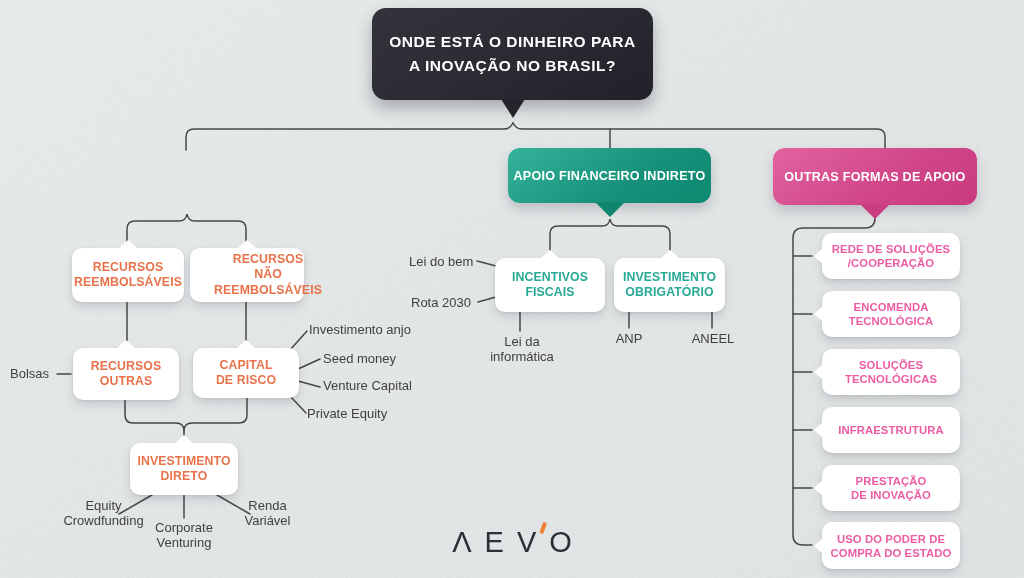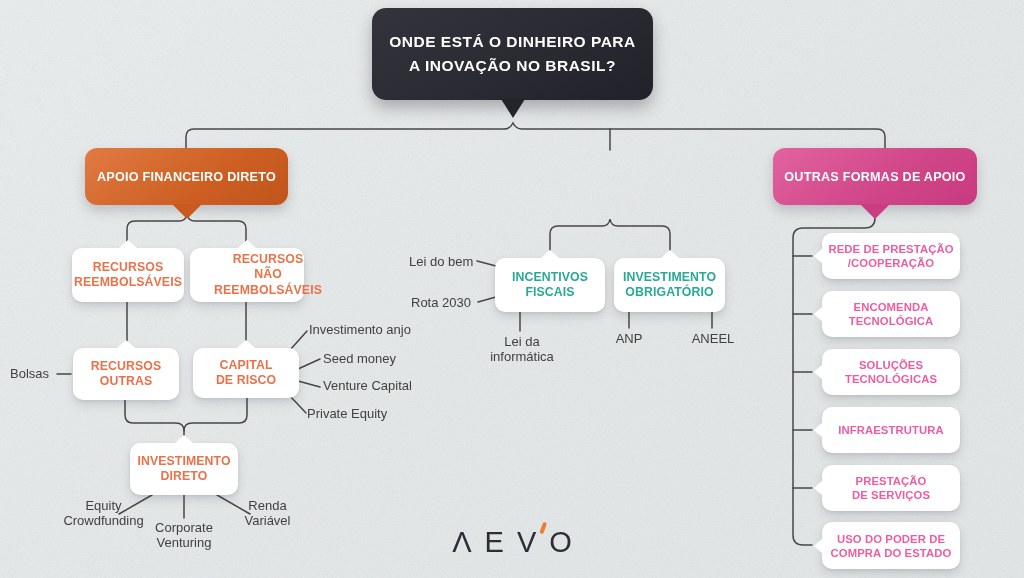--- a/index.html
+++ b/index.html
@@ -139,22 +139,22 @@
       <path d="M793 430 H812"></path>
       <path d="M793 488 H812"></path>
     </g>
   </svg>
 
   <div class="root-box">
     <span>ONDE ESTÁ O DINHEIRO PARA</span>
     <span>A INOVAÇÃO NO BRASIL?</span>
   </div>
 
-  <div class="header hdr-orange" style="left:85px;top:148px;width:203px;height:57px;">
-    <span>APOIO FINANCEIRO DIRETO</span>
+  <div class="header hdr-teal" style="left:508px;top:148px;width:203px;height:55px;">
+    <span>APOIO FINANCEIRO INDIRETO</span>
   </div>
   <div class="header hdr-pink" style="left:773px;top:148px;width:204px;height:57px;">
     <span>OUTRAS FORMAS DE APOIO</span>
   </div>
 
   <div class="bubble tail-up txt-orange" style="left:72px;top:248px;width:112px;height:54px;">
     <span>RECURSOS</span>
     <span>REEMBOLSÁVEIS</span>
   </div>
   <div class="bubble tail-up txt-orange" style="left:190px;top:248px;width:114px;height:54px;padding-left:46px;">
@@ -204,38 +204,38 @@
   <div class="leaf" style="left:409px;top:254px;">Lei do bem</div>
   <div class="leaf" style="left:411px;top:295px;">Rota 2030</div>
   <div class="leaf center" style="left:474px;top:334px;width:96px;">
     <span>Lei da</span><br>
     <span>informática</span>
   </div>
   <div class="leaf center" style="left:606px;top:331px;width:46px;">ANP</div>
   <div class="leaf center" style="left:682px;top:331px;width:62px;">ANEEL</div>
 
   <div class="bubble tail-left txt-pink" style="left:822px;top:233px;width:138px;height:46px;font-size:11.3px;">
-    <span>REDE DE PRESTAÇÃO</span>
+    <span>REDE DE SOLUÇÕES</span>
     <span>/COOPERAÇÃO</span>
   </div>
   <div class="bubble tail-left txt-pink" style="left:822px;top:291px;width:138px;height:46px;font-size:11.3px;">
     <span>ENCOMENDA</span>
     <span>TECNOLÓGICA</span>
   </div>
   <div class="bubble tail-left txt-pink" style="left:822px;top:349px;width:138px;height:46px;font-size:11.3px;">
     <span>SOLUÇÕES</span>
     <span>TECNOLÓGICAS</span>
   </div>
   <div class="bubble tail-left txt-pink" style="left:822px;top:407px;width:138px;height:46px;font-size:11.3px;">
     <span>INFRAESTRUTURA</span>
     <span></span>
   </div>
   <div class="bubble tail-left txt-pink" style="left:822px;top:465px;width:138px;height:46px;font-size:11.3px;">
     <span>PRESTAÇÃO</span>
-    <span>DE SERVIÇOS</span>
+    <span>DE INOVAÇÃO</span>
   </div>
   <div class="bubble tail-left txt-pink" style="left:822px;top:522px;width:138px;height:47px;font-size:11.3px;">
     <span>USO DO PODER DE</span>
     <span>COMPRA DO ESTADO</span>
   </div>
 
   <div class="logo">
     <span>Λ</span>
     <span>E</span>
     <span class="vwrap">

